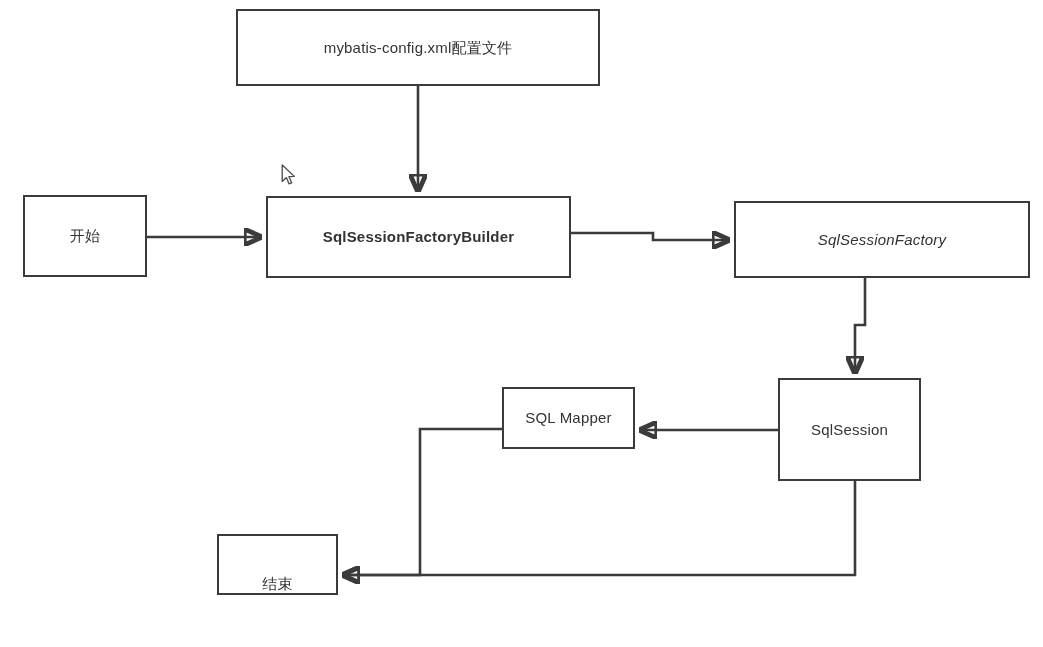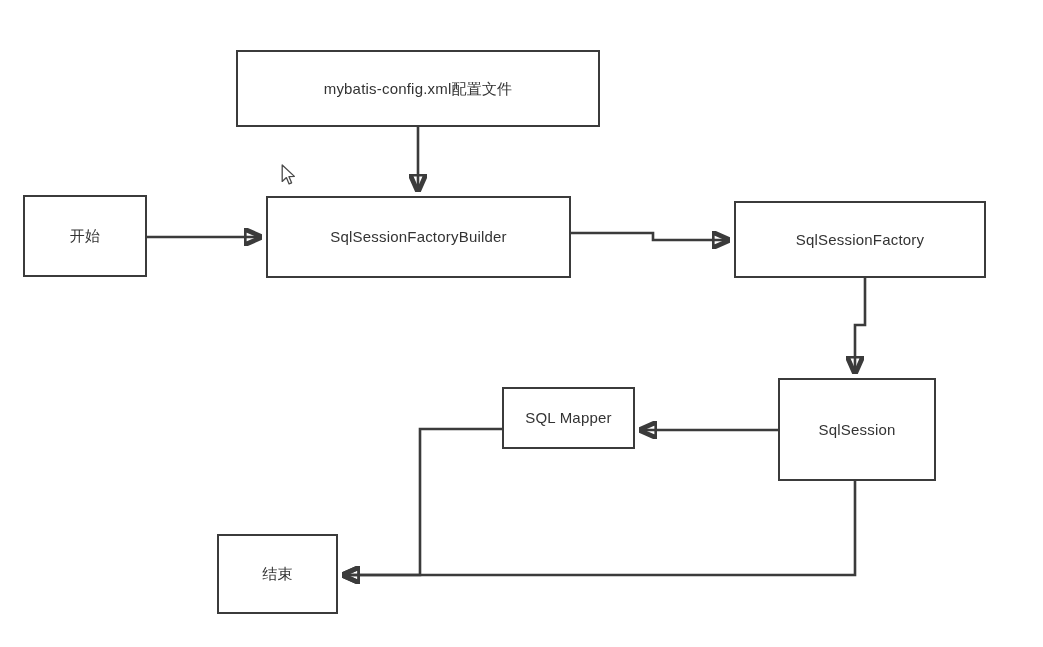--- a/index.html
+++ b/index.html
@@ -72,45 +72,45 @@
 
     <path d="M 865 278 L 865 325 L 855 325 L 855 373" marker-end="url(#ah)"></path>
 
     <path d="M 778 430 L 640 430" marker-end="url(#ah)"></path>
 
     <path d="M 502 429 L 420 429 L 420 575 L 343 575" marker-end="url(#ah)"></path>
 
     <path d="M 855 481 L 855 575 L 343 575" marker-end="url(#ah)"></path>
   </svg>
 
-  <div class="node" style="left:236px; top:9px; width:364px; height:77px;margin-top:41px;">
+  <div class="node" style="left:236px; top:9px; width:364px; height:77px;">
     <span class="label">mybatis-config.xml配置文件</span>
   </div>
 
   <div class="node" style="left:23px; top:195px; width:124px; height:82px;">
     <span class="label">开始</span>
   </div>
 
-  <div class="node" style="left:266px; top:196px; width:305px; height:82px;">
+  <div class="node" style="left:266px; top:196px; width:305px; height:82px;font-weight:bold;">
     <span class="label">SqlSessionFactoryBuilder</span>
   </div>
 
-  <div class="node" style="left:734px; top:201px; width:252px; height:77px;">
+  <div class="node" style="left:734px; top:201px; width:296px; height:77px;font-style:italic;">
     <span class="label">SqlSessionFactory</span>
   </div>
 
-  <div class="node" style="left:778px; top:378px; width:158px; height:103px;">
+  <div class="node" style="left:778px; top:378px; width:143px; height:103px;">
     <span class="label">SqlSession</span>
   </div>
 
   <div class="node" style="left:502px; top:387px; width:133px; height:62px;">
     <span class="label">SQL Mapper</span>
   </div>
 
-  <div class="node" style="left:217px; top:534px; width:121px; height:80px;">
+  <div class="node" style="left:217px; top:534px; width:121px; height:61px;align-items:flex-end;">
     <span class="label">结束</span>
   </div>
 
   <svg class="cursor" style="left:281px; top:164px;" width="18" height="24" viewBox="0 0 18 24" xmlns="http://www.w3.org/2000/svg">
     <path d="M1.2 1 L1.2 17.4 L5.4 13.6 L8.1 19.9 L10.6 18.8 L8.0 12.7 L13.4 12.4 Z" fill="#ffffff" stroke="#4a4a4a" stroke-width="1.3" stroke-linejoin="round"></path>
   </svg>
 
 </div>
 
 </body></html>

